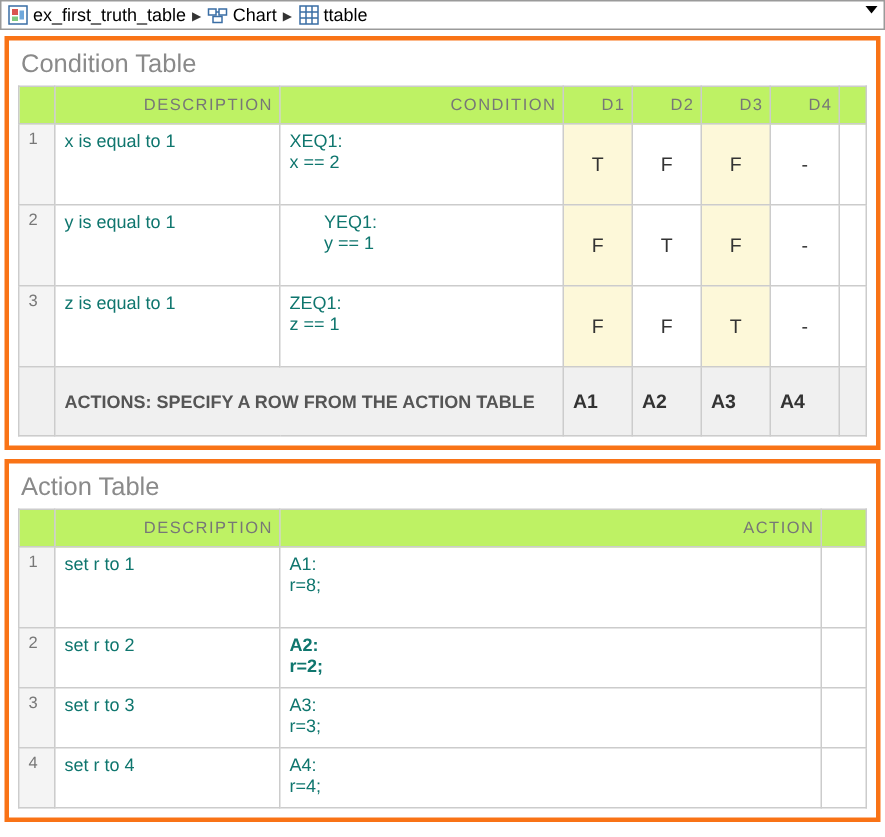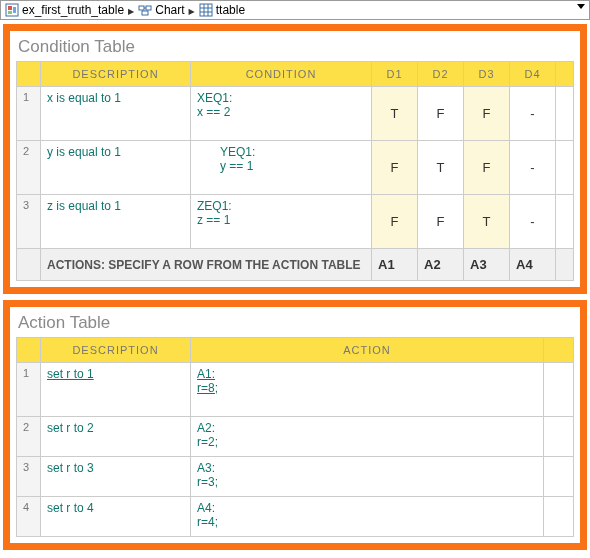--- a/index.html
+++ b/index.html
@@ -46,44 +46,44 @@
   .icon-model {
     width: 14px; height: 14px; display:flex; align-items:center; justify-content:center;
   }
   .icon-chart {
     width: 14px; height: 14px; display:flex; align-items:center; justify-content:center;
   }
   .icon-ttable {
     width: 14px; height: 14px; display:flex; align-items:center; justify-content:center;
   }
   .panel {
-    border: 7px solid #f97316;
+    border: 3px solid #f97316;
     margin: 4px 3px 6px 3px;
     padding: 4px 6px 6px 6px;
     background: #fff;
   }
   .panel-title {
     font-size: 17px;
     color: #8a8a8a;
     margin: 2px 0 4px 2px;
     font-weight: 400;
   }
   table.ttbl {
     border-collapse: collapse;
     width: 100%;
   }
   table.ttbl th {
-    background: #fde047;
+    background: #bef264;
     color: #777;
     font-weight: 400;
     letter-spacing: 1px;
     font-size: 11px;
     padding: 6px 4px;
     border: 1px solid #ccc;
-    text-align: center;
+    text-align: right;
   }
   table.ttbl td {
     border: 1px solid #ccc;
     padding: 4px 6px;
     vertical-align: top;
     font-size: 12px;
     color: #0f766e;
   }
   table.ttbl td.rownum {
     background: #f4f4f4;
@@ -108,21 +108,21 @@
     font-size: 12px;
   }
   table.ttbl tr.action-row td.alabel {
     text-align: left;
     vertical-align: middle;
     font-size: 13px;
     color: #333;
   }
   .condcell { height: 54px; }
   .actcell  { height: 40px; }
-  .tallcell { height: 54px; text-decoration: underline; }
+  .tallcell { height: 54px; }
   .filler-col { width: 18px; }
 </style>
 </head>
 <body>
 
 <div class="breadcrumb-bar">
   <div class="bc-item">
     <span class="icon-model">
       <svg width="14" height="14" viewBox="0 0 14 14">
         <rect x="1" y="1" width="12" height="12" fill="#fff" stroke="#3a6ea5" stroke-width="1"></rect>
@@ -215,21 +215,21 @@
           <td class="condcell" style="white-space: pre-line;">ZEQ1:
 z == 1</td>
           <td class="dcell condcell hl">F</td>
           <td class="dcell condcell">F</td>
           <td class="dcell condcell hl">T</td>
           <td class="dcell condcell">-</td>
           <td></td>
         </tr>
         <tr class="action-row">
           <td class="rownum"></td>
-          <td colspan="2" style="height: 32px; vertical-align: middle;">ACTIONS: SPECIFY A ROW FROM THE ACTION TABLE</td>
+          <td colspan="2" style="height: 46px; vertical-align: middle;">ACTIONS: SPECIFY A ROW FROM THE ACTION TABLE</td>
           <td class="alabel hl">A1</td>
           <td class="alabel">A2</td>
           <td class="alabel hl">A3</td>
           <td class="alabel">A4</td>
           <td></td>
         </tr>
       </tbody>
   </table>
 </div>
 
@@ -254,21 +254,21 @@
         <tr>
           <td class="rownum">1</td>
           <td class="tallcell">set r to 1</td>
           <td class="tallcell" style="white-space: pre-line;">A1:
 r=8;</td>
           <td></td>
         </tr>
         <tr>
           <td class="rownum">2</td>
           <td class="actcell">set r to 2</td>
-          <td class="actcell" style="white-space: pre-line;">A2:
+          <td class="actcell" style="white-space: pre-line; font-weight: bold;">A2:
 r=2;</td>
           <td></td>
         </tr>
         <tr>
           <td class="rownum">3</td>
           <td class="actcell">set r to 3</td>
           <td class="actcell" style="white-space: pre-line;">A3:
 r=3;</td>
           <td></td>
         </tr>

